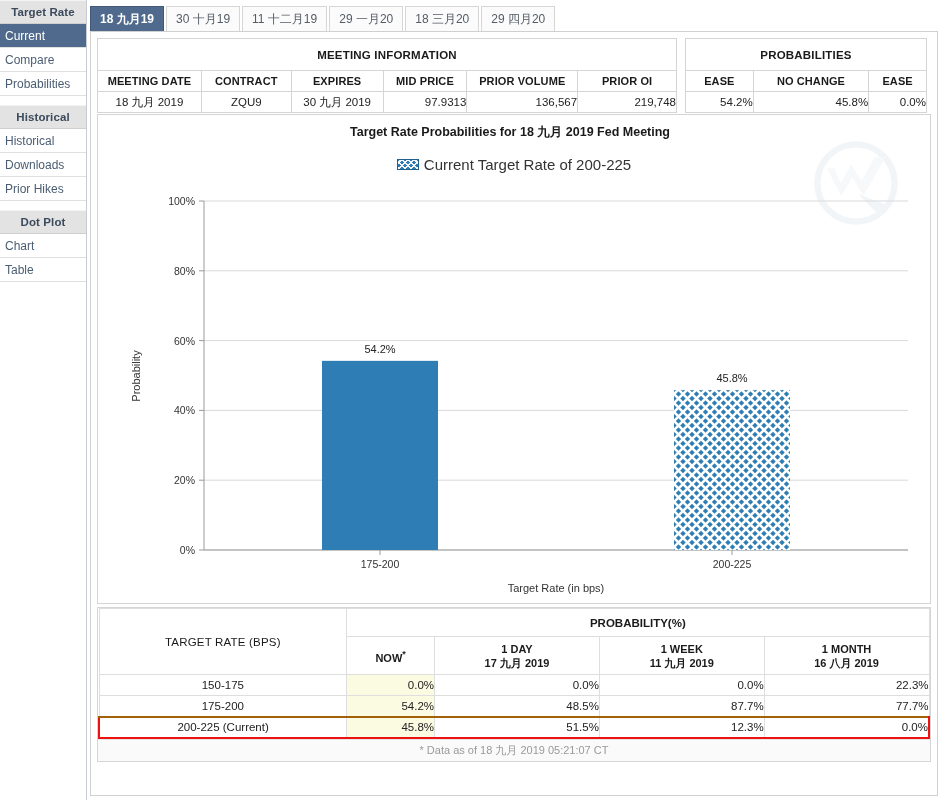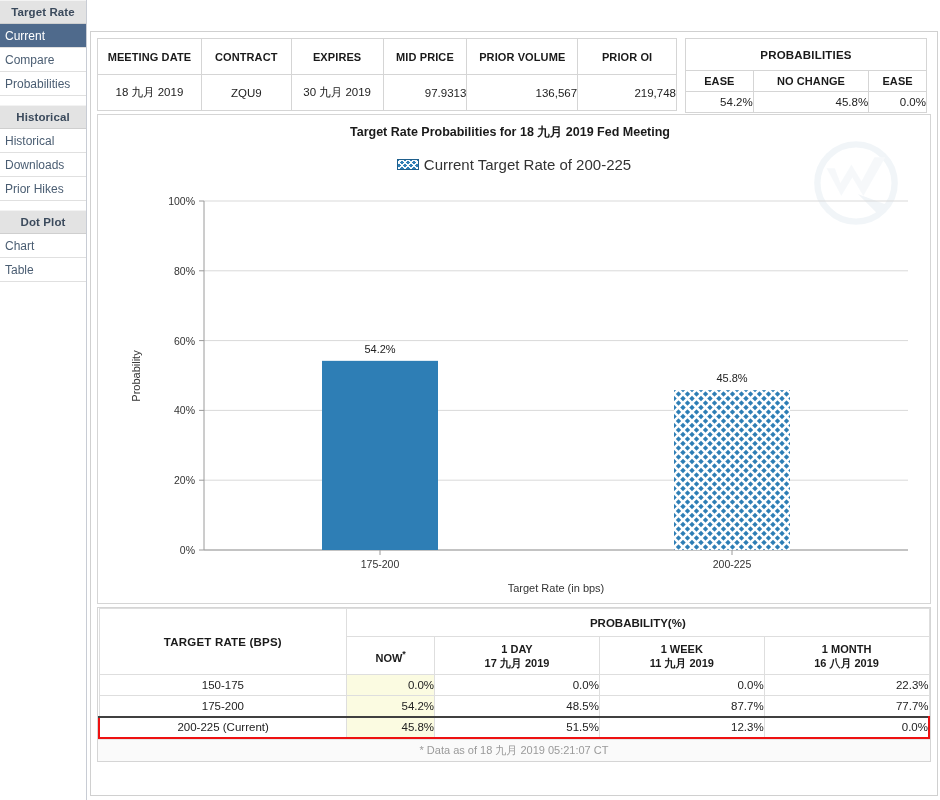--- a/index.html
+++ b/index.html
@@ -176,21 +176,21 @@
   table.ptbl {
     width: 100%;
     border-collapse: collapse;
     font-size: 11px;
   }
   table.ptbl td, table.ptbl th {
     border: 1px solid #dedede;
     padding: 0;
   }
   .trb-head {
-    font-size: 11.5px; font-weight: bold; color: #1a1a1a;
+    font-size: 11.5px; font-weight: normal; color: #1a1a1a;
     text-align: center;
     width: 248px;
     letter-spacing: .2px;
   }
   .prob-cap {
     height: 28px;
     font-size: 11.5px; font-weight: bold; color: #1a1a1a;
     text-align: center;
   }
   .sub-head {
@@ -206,21 +206,21 @@
     text-align: center;
   }
   .num {
     height: 21px;
     font-size: 11.5px; color: #222;
     text-align: right;
     padding-right: 5px;
   }
   .nowcol { background: #fbfbe1; }
   tr.current-row td {
-    border-top: 2px solid #404040;
+    border-top: 2px solid #a16207;
     border-bottom: 2px solid #ee1111;
   }
   tr.current-row td:first-child { border-left: 2px solid #ee1111; }
   tr.current-row td:last-child { border-right: 2px solid #ee1111; }
   #footnote {
     height: 22px;
     display: flex; align-items: center; justify-content: center;
     font-size: 11px; color: #9a9a9a;
     background: #fafafa;
     border-top: 1px solid #e6e6e6;
@@ -262,27 +262,38 @@
 
     <div class="side-head">Dot Plot</div>
     <div class="side-item">
         <span>Chart</span>
       </div>
     <div class="side-item">
         <span>Table</span>
       </div>
   </div>
 
+  <div id="tabstrip">
+    <div class="tab active">18 九月19</div>
+    <div class="tab">30 十月19</div>
+    <div class="tab">11 十二月19</div>
+    <div class="tab">29 一月20</div>
+    <div class="tab">18 三月20</div>
+    <div class="tab">29 四月20</div>
+  </div>
 
   <div id="main">
 
     <div id="toprow">
 
       <table class="tbl" id="meetinfo">
         <tbody>
+            <tr>
+              <td class="cap" colspan="6">MEETING INFORMATION</td>
+            </tr>
         <tr>
           <td class="hdr" style="width:104px">MEETING DATE</td>
           <td class="hdr" style="width:90px">CONTRACT</td>
           <td class="hdr" style="width:92px">EXPIRES</td>
           <td class="hdr" style="width:84px">MID PRICE</td>
           <td class="hdr" style="width:111px">PRIOR VOLUME</td>
           <td class="hdr" style="width:99px">PRIOR OI</td>
         </tr>
         <tr>
           <td class="val">18 九月 2019</td>

